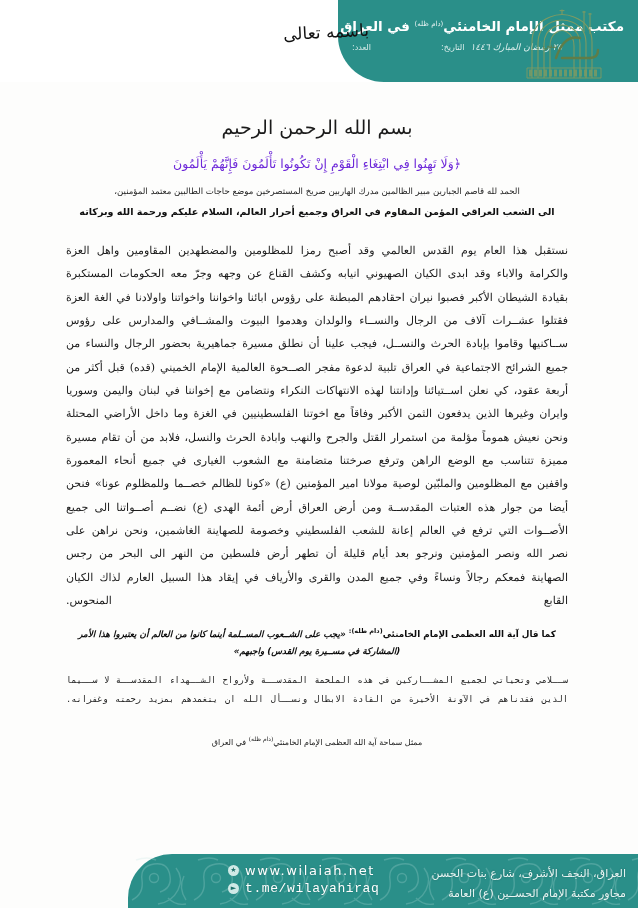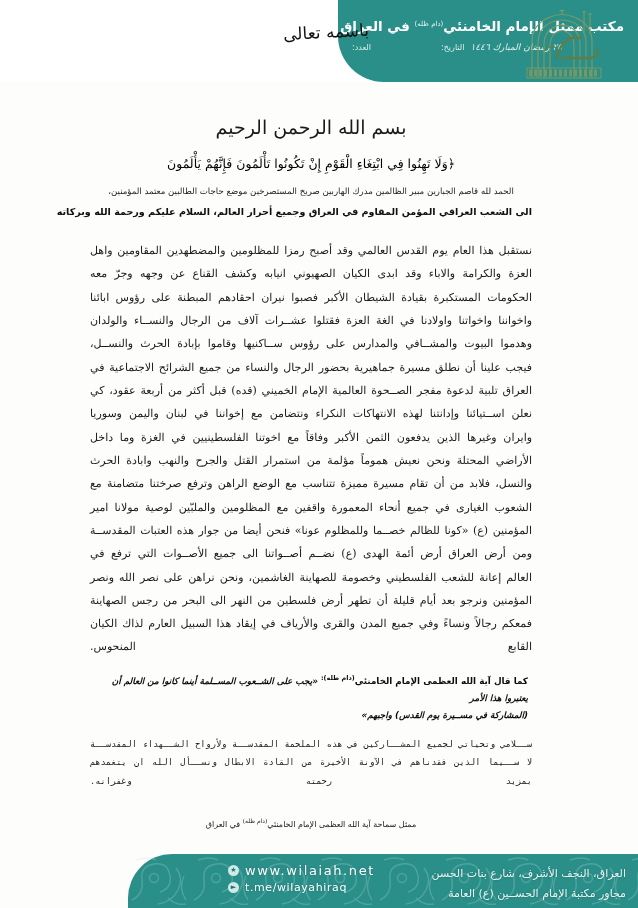--- a/index.html
+++ b/index.html
@@ -99,38 +99,38 @@
   .emblem {
     position: absolute;
     top: 8px; left: 512px;
     width: 104px; height: 78px;
   }
   .emblem svg { display: block; }
 
   
   .doc {
     position: absolute;
-    top: 100px; right: 16px; left: 0;
-    padding: 0 90px;
+    top: 100px; right: 4px; left: 0;
+    padding: 0 66px;
     direction: rtl;
   }
 
   .bismillah {
     text-align: center;
     font-family: "DejaVu Serif", serif;
     font-size: 19px;
     color: #1a1a1a;
     margin: 16px 0 14px;
     white-space: nowrap;
     letter-spacing: -0.5px;
   }
 
   .verse {
     text-align: center;
-    color: #000000;
+    color: #6d28d9;
     font-family: "DejaVu Serif", serif;
     font-size: 12.5px;
     line-height: 1.85;
     margin: 0 12px 10px;
     letter-spacing: -0.2px;
   }
   .verse-line { display: block; white-space: nowrap; }
 
   .praise {
     text-align: center;
@@ -157,20 +157,21 @@
     text-align-last: justify;
     font-family: "DejaVu Serif", serif;
     font-size: 11px;
     line-height: 2.12;
     color: #1b1b1b;
     word-spacing: 1px;
   }
   .body-text p { margin: 0 0 1px; }
 
   .quote-block {
+    text-align: center;
     font-weight: bold;
     font-size: 8.8px;
     line-height: 1.95;
     color: #0d0d0d;
     margin: 13px 4px 12px;
     direction: rtl;
   }
   .quote-block .q-line { display: block; }
   .quote-inner { font-style: italic; }
 
@@ -254,21 +255,21 @@
     line-height: 11px;
     text-align: center;
     flex: 0 0 auto;
   }
   .link-text {
     font-size: 13px;
     letter-spacing: 1.6px;
     color: #ffffff;
     text-shadow: 0 0 2px rgba(0,0,0,.2);
   }
-  .link-text.small { font-size: 11px; letter-spacing: .6px; }
+  .link-text.small { font-size: 13px; letter-spacing: .6px; font-family: Liberation Mono, monospace; }
 </style>
 </head>
 <body>
 
 <div class="page">
 
   <div class="header">
     <div class="header-band"></div>
 
     <div class="teal-block"></div>

